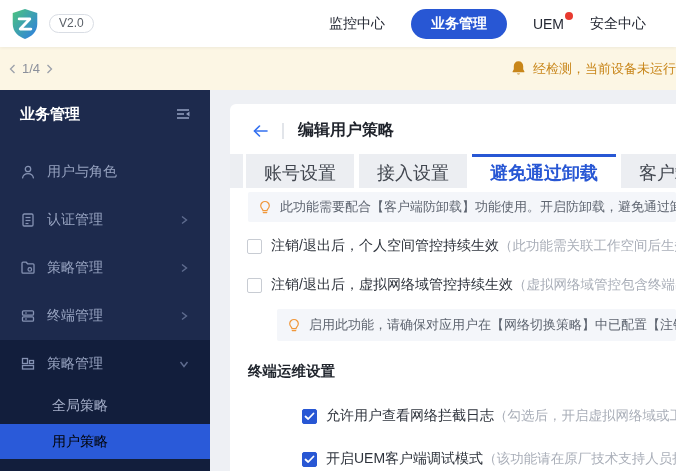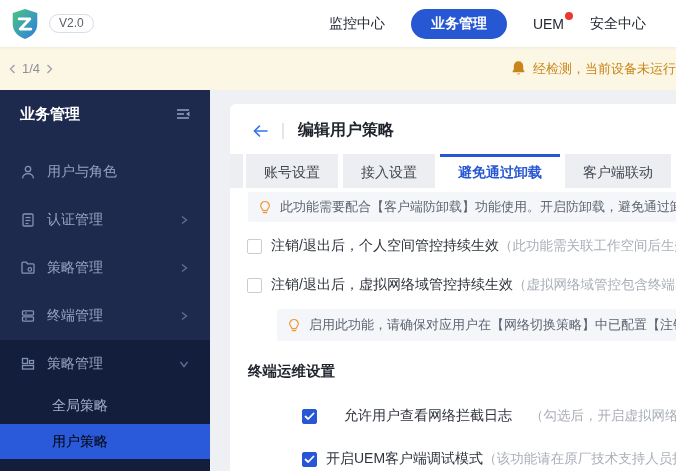--- a/index.html
+++ b/index.html
@@ -46,21 +46,21 @@
   
   .card { position:absolute; left:230px; top:104px; width:446px; height:367px; background:#fff;
           border-radius:6px 0 0 0; overflow:hidden; }
   .card-head { display:flex; align-items:center; padding:16px 0 0 22px; }
   .back-arrow { color:#3370F0; display:flex; cursor:pointer; }
   .head-divider { width:2px; height:16px; background:#E2E5EA; margin:0 14px 0 13px; }
   .page-title { font-size:16px; font-weight:bold; color:#20242C; }
 
   .tabbar { display:flex; margin-top:13px; height:34px; align-items:stretch; }
   .tab-stub { width:13px; background:#ECEEF2; margin-right:3px; flex:0 0 auto; }
-  .tab { padding:0 18px; background:#ECEEF2; display:flex; align-items:center; font-size:14px;
+  .tab { padding:0 18px; background:#ECEEF2; display:flex; align-items:center; font-size:18px;
          color:#41464F; margin-right:5px; cursor:pointer; white-space:nowrap; flex:0 0 auto; }
   .tab.active { background:#fff; color:#2857D4; font-weight:bold; border-top:3px solid #2857D4; padding-top:0; }
   .tab:not(.active) { border-top:3px solid #ECEEF2; }
 
   .content { padding-top:4px; }
   .tip { margin-left:18px; height:30px; background:#F4F6FA; border-radius:2px; display:flex;
          align-items:center; padding:0 10px; white-space:nowrap; overflow:hidden; }
   .tip .bulb { flex:0 0 auto; margin-right:8px; display:flex; }
   .tip-text { font-size:13px; color:#5E6570; white-space:nowrap; }
   .tip2 { margin-left:47px; height:32px; }
@@ -68,21 +68,21 @@
   .cb-row { display:flex; align-items:center; margin-left:5px; white-space:nowrap; overflow:hidden;padding-left:12px; }
   .cb-row.r1 { margin-top:15px; }
   .cb-row.r2 { margin-top:21px; margin-bottom:15px; }
   .checkbox { width:15px; height:15px; border:1px solid #C8CCD3; border-radius:2px; background:#fff;
               margin-right:9px; flex:0 0 auto; cursor:pointer; }
   .checkbox.checked { background:#2857D4; border-color:#2857D4; display:flex; align-items:center; justify-content:center; }
   .cb-label { font-size:14px; color:#2E333C; }
   .cb-hint { font-size:13.5px; color:#A9AEB8; }
 
   .section-title { margin:21px 0 0 18px; font-size:14.5px; font-weight:bold; color:#1F242C; }
-  .cb-row.r3 { margin-top:26px; margin-left:60px;gap:18px; }
+  .cb-row.r3 { margin-top:26px; margin-left:60px; }
   .cb-row.r4 { margin-top:25px; margin-left:60px; }
 </style>
 </head>
 <body>
 
 <div class="viewport">
 
   <div class="header">
     <svg class="logo" viewBox="0 0 24 24">
       <defs>

